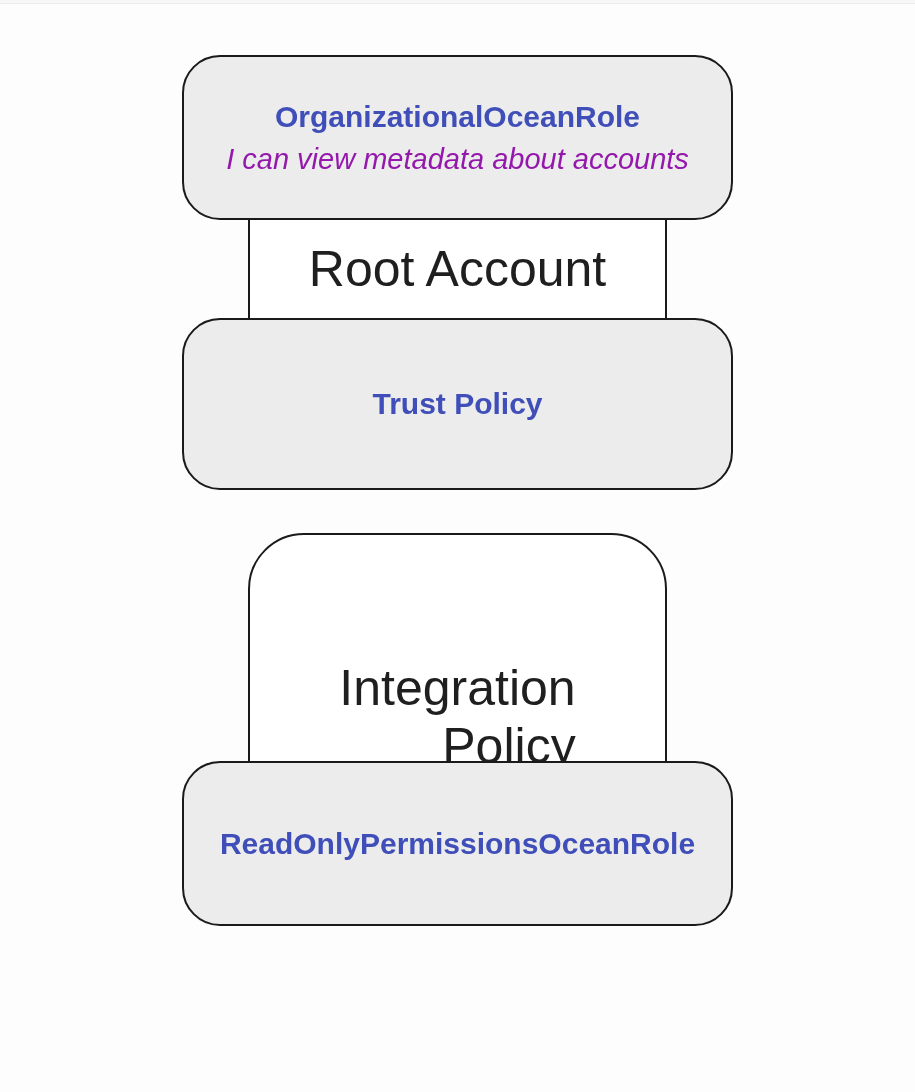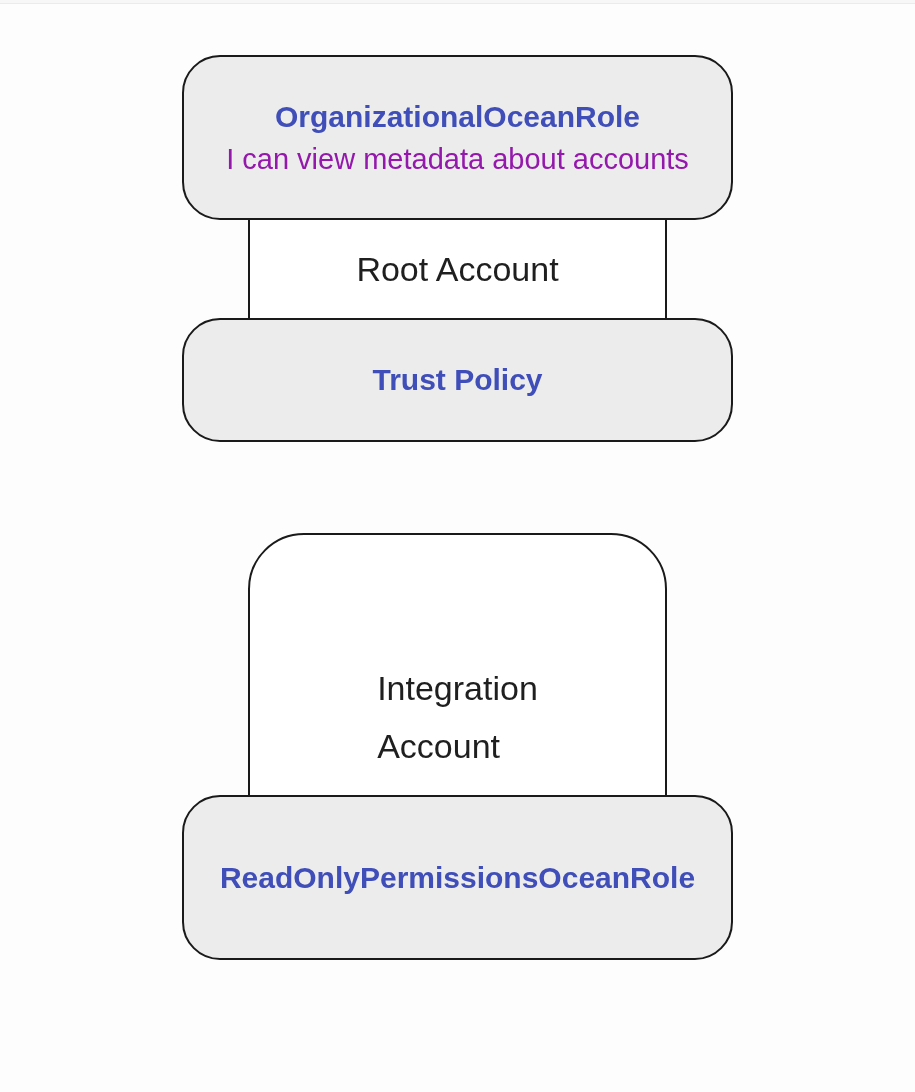--- a/index.html
+++ b/index.html
@@ -45,51 +45,52 @@
     width: 419px; height: 263px;
     border-radius: 8px;
   }
   .cluster-integration {
     left: 248px; top: 533px;
     width: 419px; height: 345px;
     border-radius: 56px;
     padding-top: 22px;
   }
   .cluster-label {
-    font-size: 34px;
+    font-size: 50px;
     line-height: 58px;
     color: var(--label-color);
-    text-align: left;
+    text-align: right;
     white-space: pre-line;
   }
   .node {
     position: absolute;
     left: 182px;
     width: 551px; height: 165px;
     background: var(--node-fill);
     border: 2px solid var(--node-border);
     border-radius: 38px;
     display: flex;
     flex-direction: column;
     align-items: center;
     justify-content: center;
     z-index: 2;
     text-align: left;
   }
   .node-org      { top: 55px; }
-  .node-trust    { top: 318px; height: 124px; }
-  .node-readonly { top: 795px; }
+  .node-trust    { top: 318px; height: 172px; }
+  .node-readonly { top: 761px; }
   .node-title {
     font-size: 30px;
     font-weight: bold;
     line-height: 42px;
     color: var(--title-color);
   }
   .node-subtitle {
     font-size: 29px;
+    font-style: italic;
     line-height: 42px;
     color: var(--subtitle-color);
   }
 </style>
 </head>
 <body>
 
 <div class="canvas">
 
   <div class="top-strip"></div>
@@ -102,20 +103,20 @@
     <div class="node-title">OrganizationalOceanRole</div>
     <div class="node-subtitle">I can view metadata about accounts</div>
   </div>
 
   <div class="node node-trust">
     <div class="node-title">Trust Policy</div>
   </div>
 
   <div class="cluster cluster-integration">
     <div class="cluster-label">Integration
-Account</div>
+Policy</div>
   </div>
 
   <div class="node node-readonly">
     <div class="node-title">ReadOnlyPermissionsOceanRole</div>
   </div>
 
 </div>
 
 </body></html>

